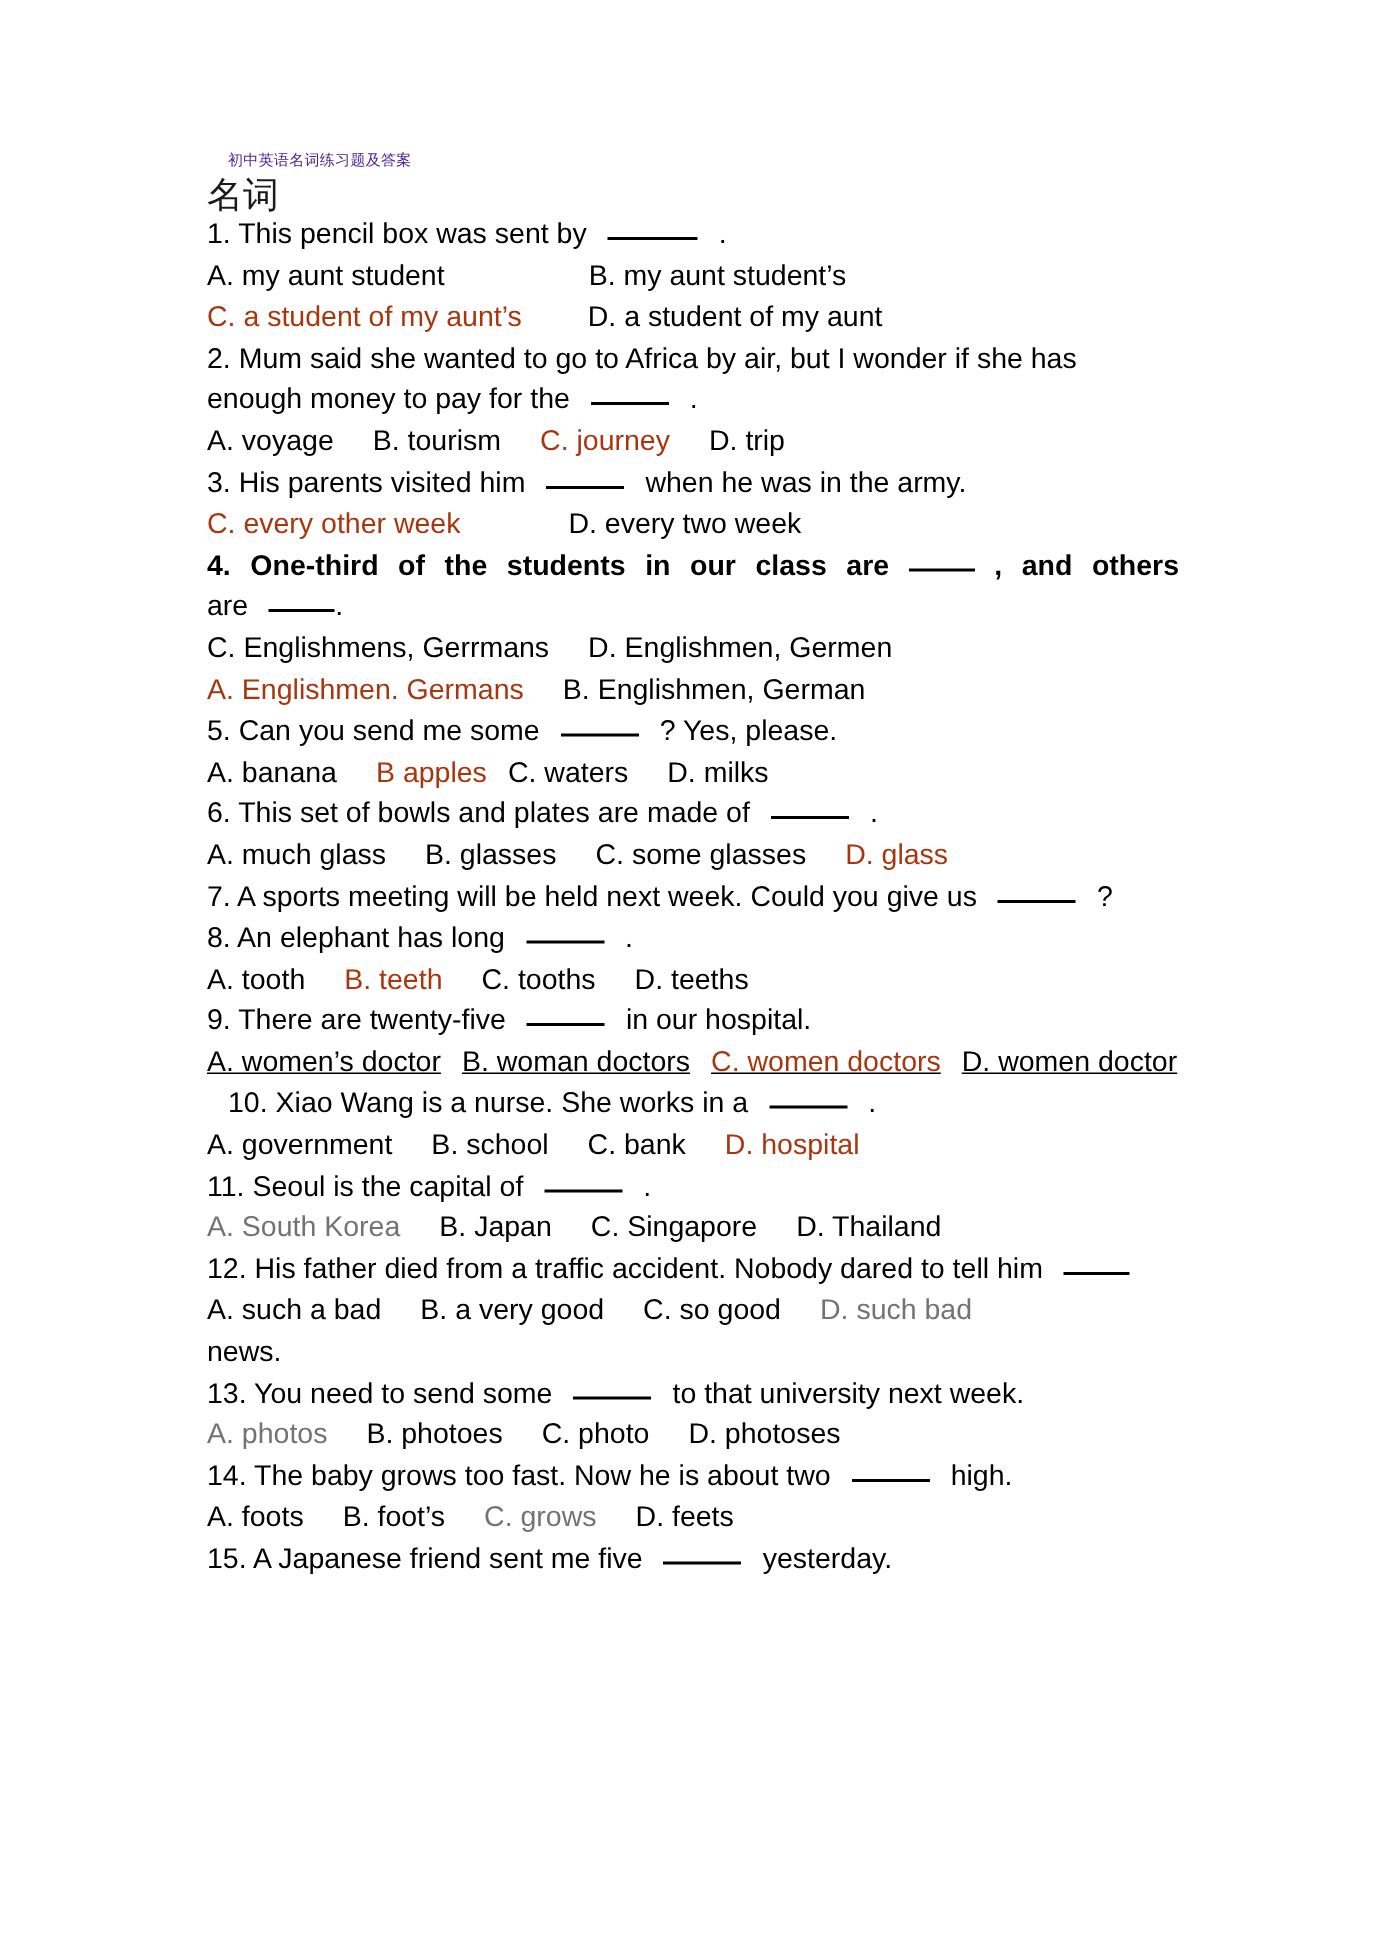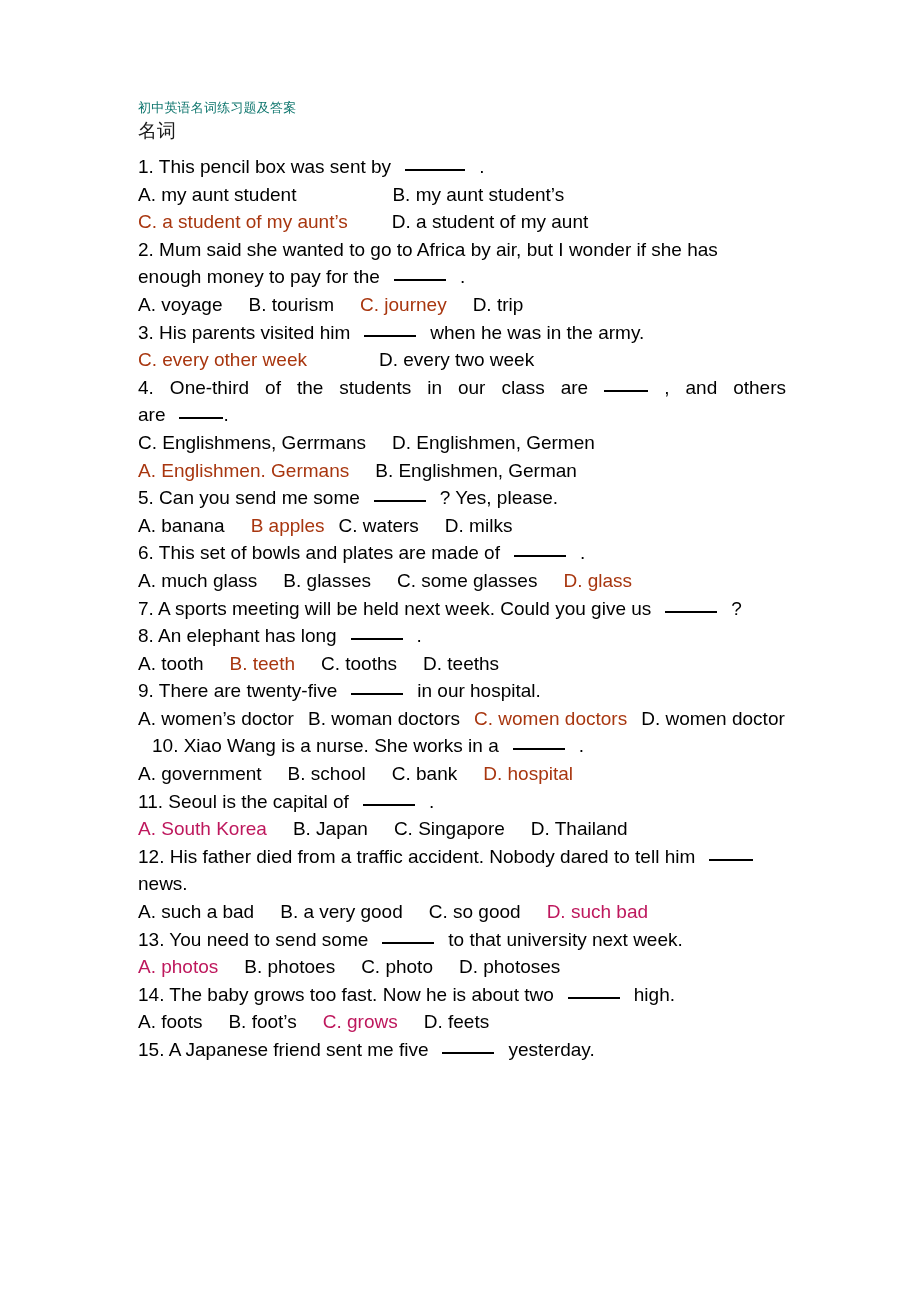--- a/index.html
+++ b/index.html
@@ -17,55 +17,58 @@
   .page {
     position: relative;
     width: 920px;
     height: 1302px;
     background: #ffffff;
     box-sizing: border-box;
     padding: 98px 130px 0 138px;
   }
   .doc-header {
     font-family: "DejaVu Serif", serif;
-    font-size: 13px;
+    font-size: 10px;
     line-height: 19px;
-    color: #0f766e;
+    color: #4c1d95;
     letter-spacing: 0.2px;
     white-space: nowrap;
+    margin-left: 14px;
   }
   .doc-subtitle {
     font-family: "DejaVu Serif", serif;
-    font-size: 19px;
+    font-size: 24px;
     line-height: 26px;
     color: #1a1a1a;
-    margin-bottom: 10px;
+    margin-bottom: 0;
   }
   .body-block {
     font-size: 19px;
     line-height: 27.6px;
     color: #000000;
     width: 648px;
   }
   .ln {
     white-space: nowrap;
   }
   .ln.wrap {
     white-space: normal;
+    text-decoration: underline;
   }
   .ln.justify {
     text-align: justify;
     text-align-last: justify;
     white-space: normal;
+    font-weight: bold;
   }
   .ans-brown {
     color: #a8360f;
   }
   .ans-red {
-    color: #be185d;
+    color: #737373;
   }
   .blank {
     display: inline-block;
     border-bottom: 2.2px solid #000000;
     vertical-align: 2px;
   }
   .blank.b6 { width: 60px; }
   .blank.b5 { width: 52px; }
   .blank.b4 { width: 44px; }
   .gap-s { display: inline-block; width: 14px; }
@@ -115,22 +118,22 @@
     <div class="ln"><span>9. There are twenty-five</span><span class="gap-s"></span><span class="blank b5"></span><span class="gap-s"></span><span>in our hospital.</span></div>
     <div class="ln wrap"><span>A. women’s doctor</span><span class="gap-s"></span><span>B. woman doctors</span><span class="gap-s"></span><span class="ans-brown">C. women doctors</span><span class="gap-s"></span><span>D. women doctor</span></div>
 
     <div class="ln indent-sm"><span>10. Xiao Wang is a nurse. She works in a</span><span class="gap-s"></span><span class="blank b5"></span><span class="gap-s"></span><span>.</span></div>
     <div class="ln"><span>A. government</span><span class="gap-m"></span><span>B. school</span><span class="gap-m"></span><span>C. bank</span><span class="gap-m"></span><span class="ans-brown">D. hospital</span></div>
 
     <div class="ln"><span>11. Seoul is the capital of</span><span class="gap-s"></span><span class="blank b5"></span><span class="gap-s"></span><span>.</span></div>
     <div class="ln"><span class="ans-red">A. South Korea</span><span class="gap-m"></span><span>B. Japan</span><span class="gap-m"></span><span>C. Singapore</span><span class="gap-m"></span><span>D. Thailand</span></div>
 
     <div class="ln"><span>12. His father died from a traffic accident. Nobody dared to tell him</span><span class="gap-s"></span><span class="blank b4"></span></div>
+    <div class="ln"><span>A. such a bad</span><span class="gap-m"></span><span>B. a very good</span><span class="gap-m"></span><span>C. so good</span><span class="gap-m"></span><span class="ans-red">D. such bad</span></div>
     <div class="ln">news.</div>
-    <div class="ln"><span>A. such a bad</span><span class="gap-m"></span><span>B. a very good</span><span class="gap-m"></span><span>C. so good</span><span class="gap-m"></span><span class="ans-red">D. such bad</span></div>
 
     <div class="ln"><span>13. You need to send some</span><span class="gap-s"></span><span class="blank b5"></span><span class="gap-s"></span><span>to that university next week.</span></div>
     <div class="ln"><span class="ans-red">A. photos</span><span class="gap-m"></span><span>B. photoes</span><span class="gap-m"></span><span>C. photo</span><span class="gap-m"></span><span>D. photoses</span></div>
 
     <div class="ln"><span>14. The baby grows too fast. Now he is about two</span><span class="gap-s"></span><span class="blank b5"></span><span class="gap-s"></span><span>high.</span></div>
     <div class="ln"><span>A. foots</span><span class="gap-m"></span><span>B. foot’s</span><span class="gap-m"></span><span class="ans-red">C. grows</span><span class="gap-m"></span><span>D. feets</span></div>
 
     <div class="ln"><span>15. A Japanese friend sent me five</span><span class="gap-s"></span><span class="blank b5"></span><span class="gap-s"></span><span>yesterday.</span></div>
 
   </div>

